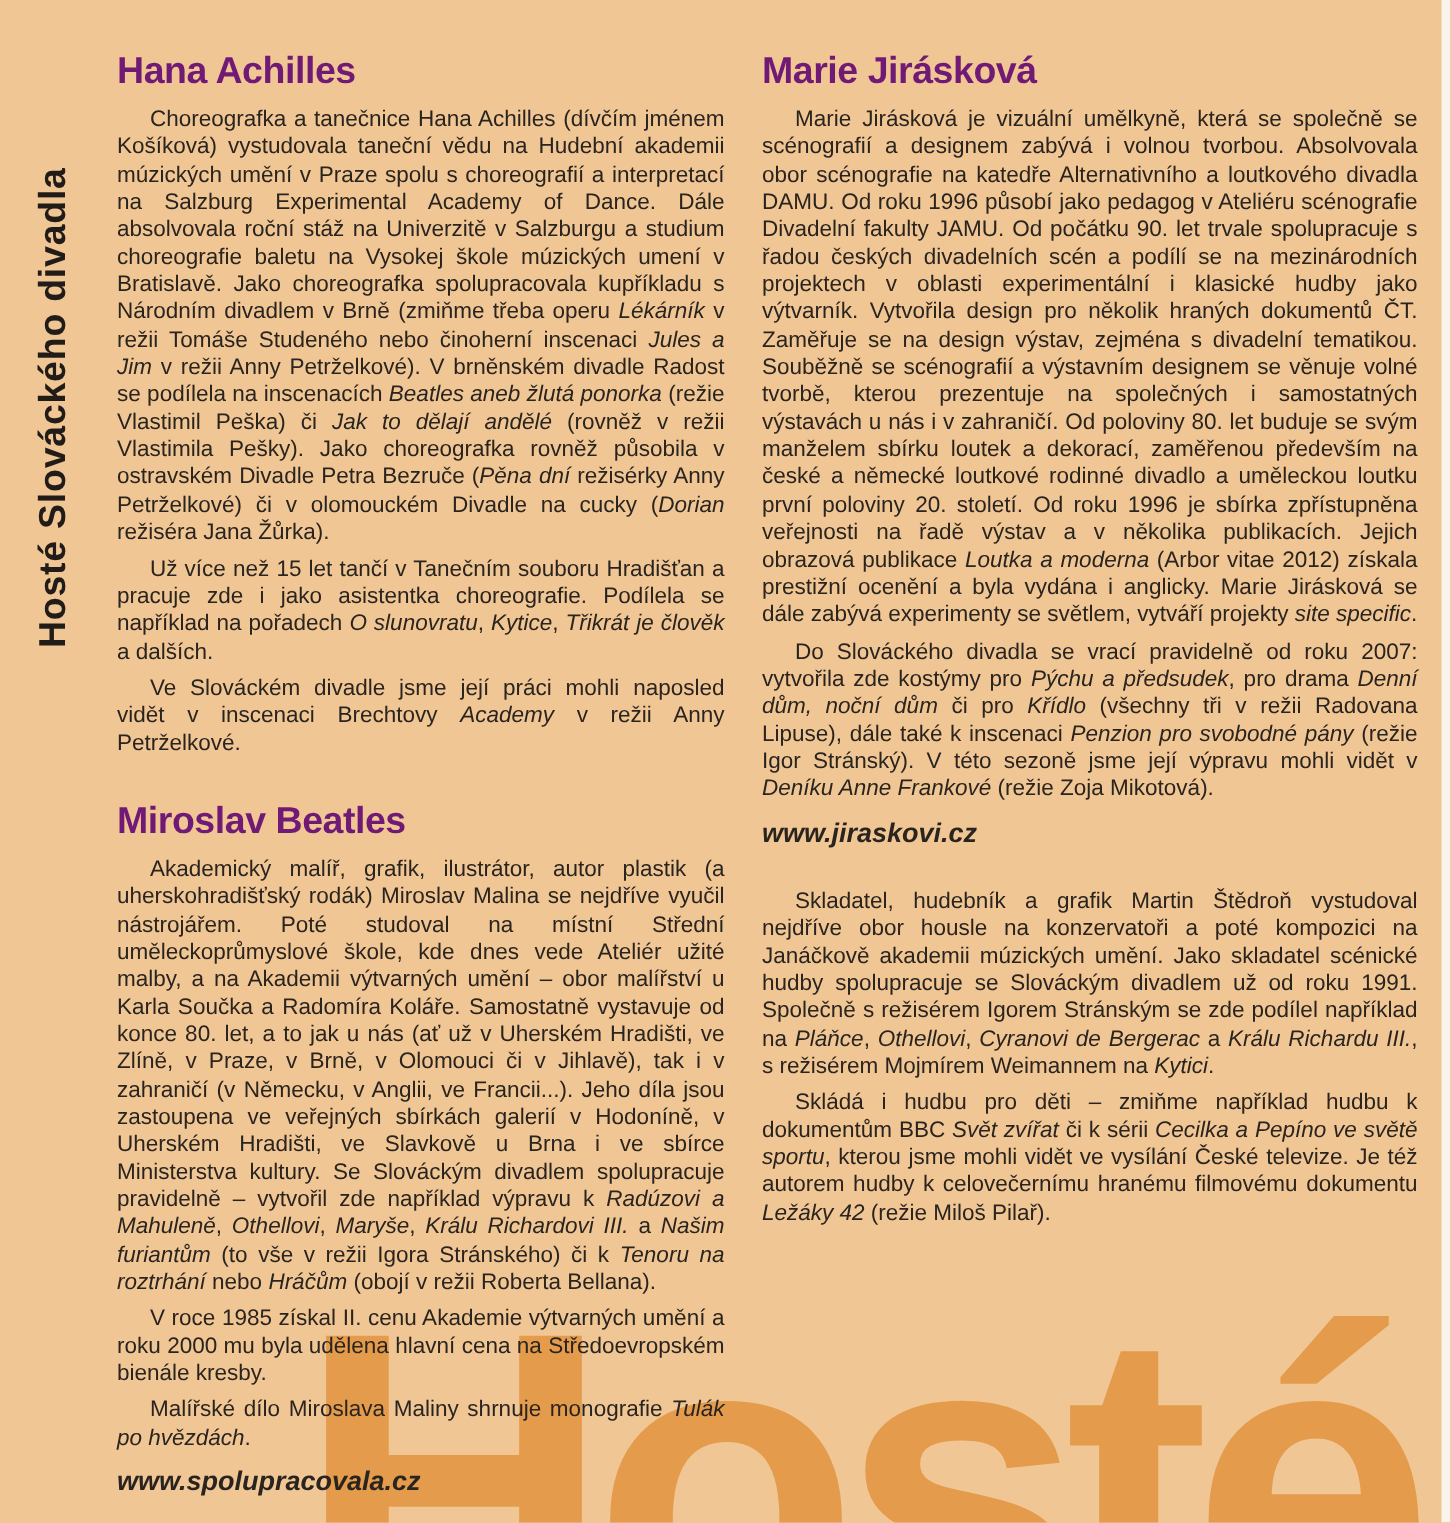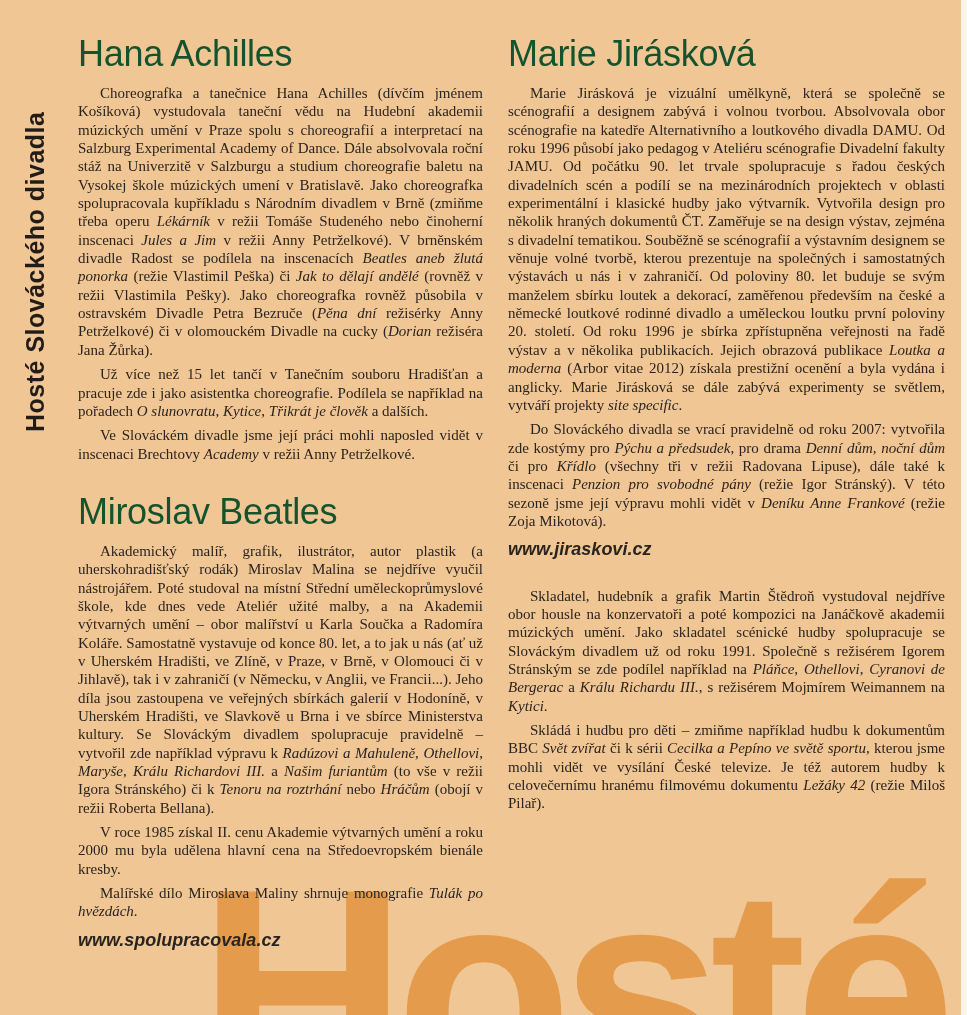--- a/index.html
+++ b/index.html
@@ -44,33 +44,32 @@
     z-index: 2;
   }
   .column {
     position: absolute; top: 33px;
     z-index: 2;
   }
   .column-left  { left: 78px;  width: 405px; }
   .column-right { left: 508px; width: 437px; }
   .person-section + .person-section { margin-top: 28px; }
   .section-heading {
-    font-size: 36px;
-    font-weight: normal;
-    color: #14532d;
+    font-size: 25px;
+    font-weight: bold;
+    color: #701a75;
     margin: 0 0 9px 0;
     letter-spacing: -0.3px;
   }
   .paragraph {
     font-size: 15px;
     line-height: 18.35px;
     text-align: justify;
     text-indent: 22px;
     margin: 0 0 6px 0;
-    font-family: Liberation Serif, serif;
   }
   .title-italic { font-style: italic; }
   .website-link {
     font-size: 18px;
     line-height: 18.35px;
     font-style: italic;
     font-weight: bold;
     margin: 10px 0 0 0;
   }
 </style>

